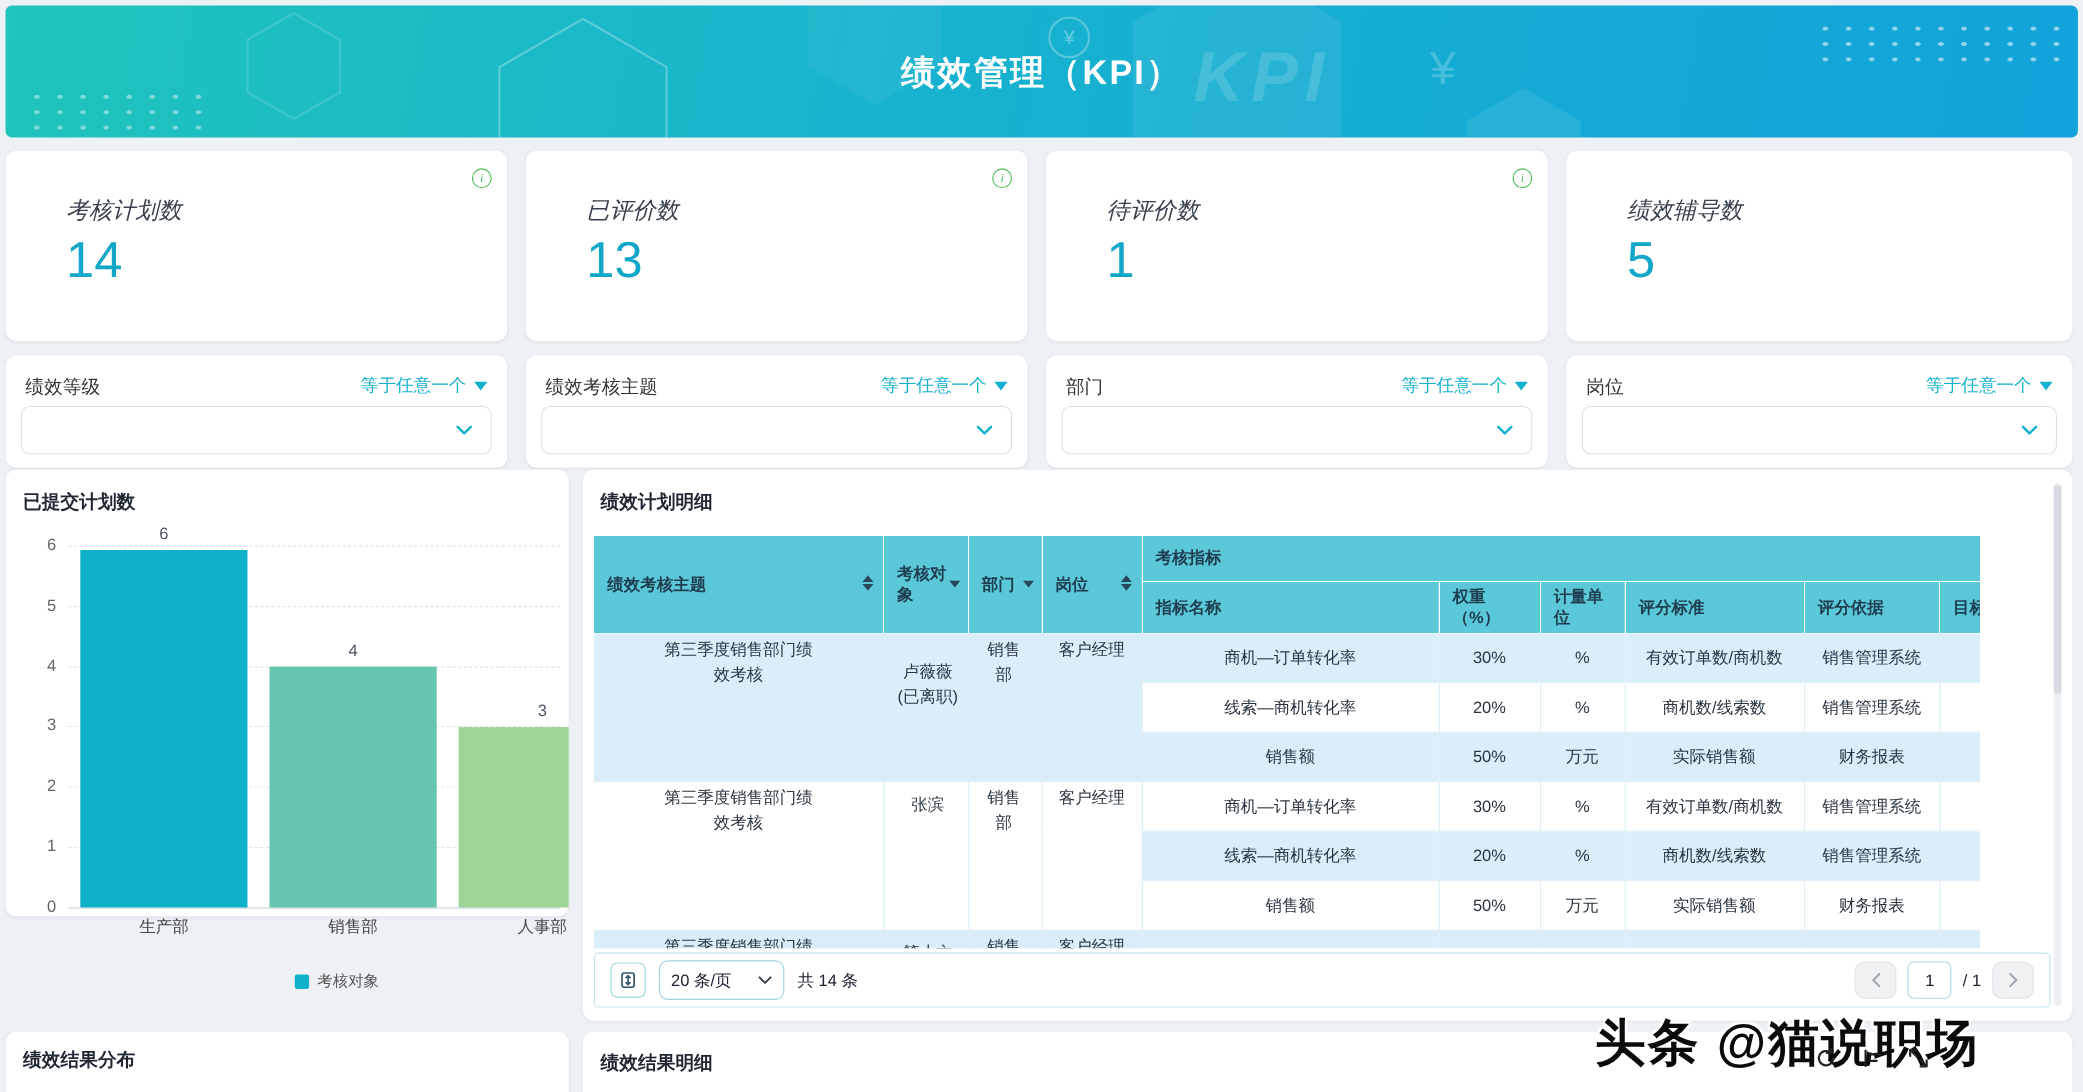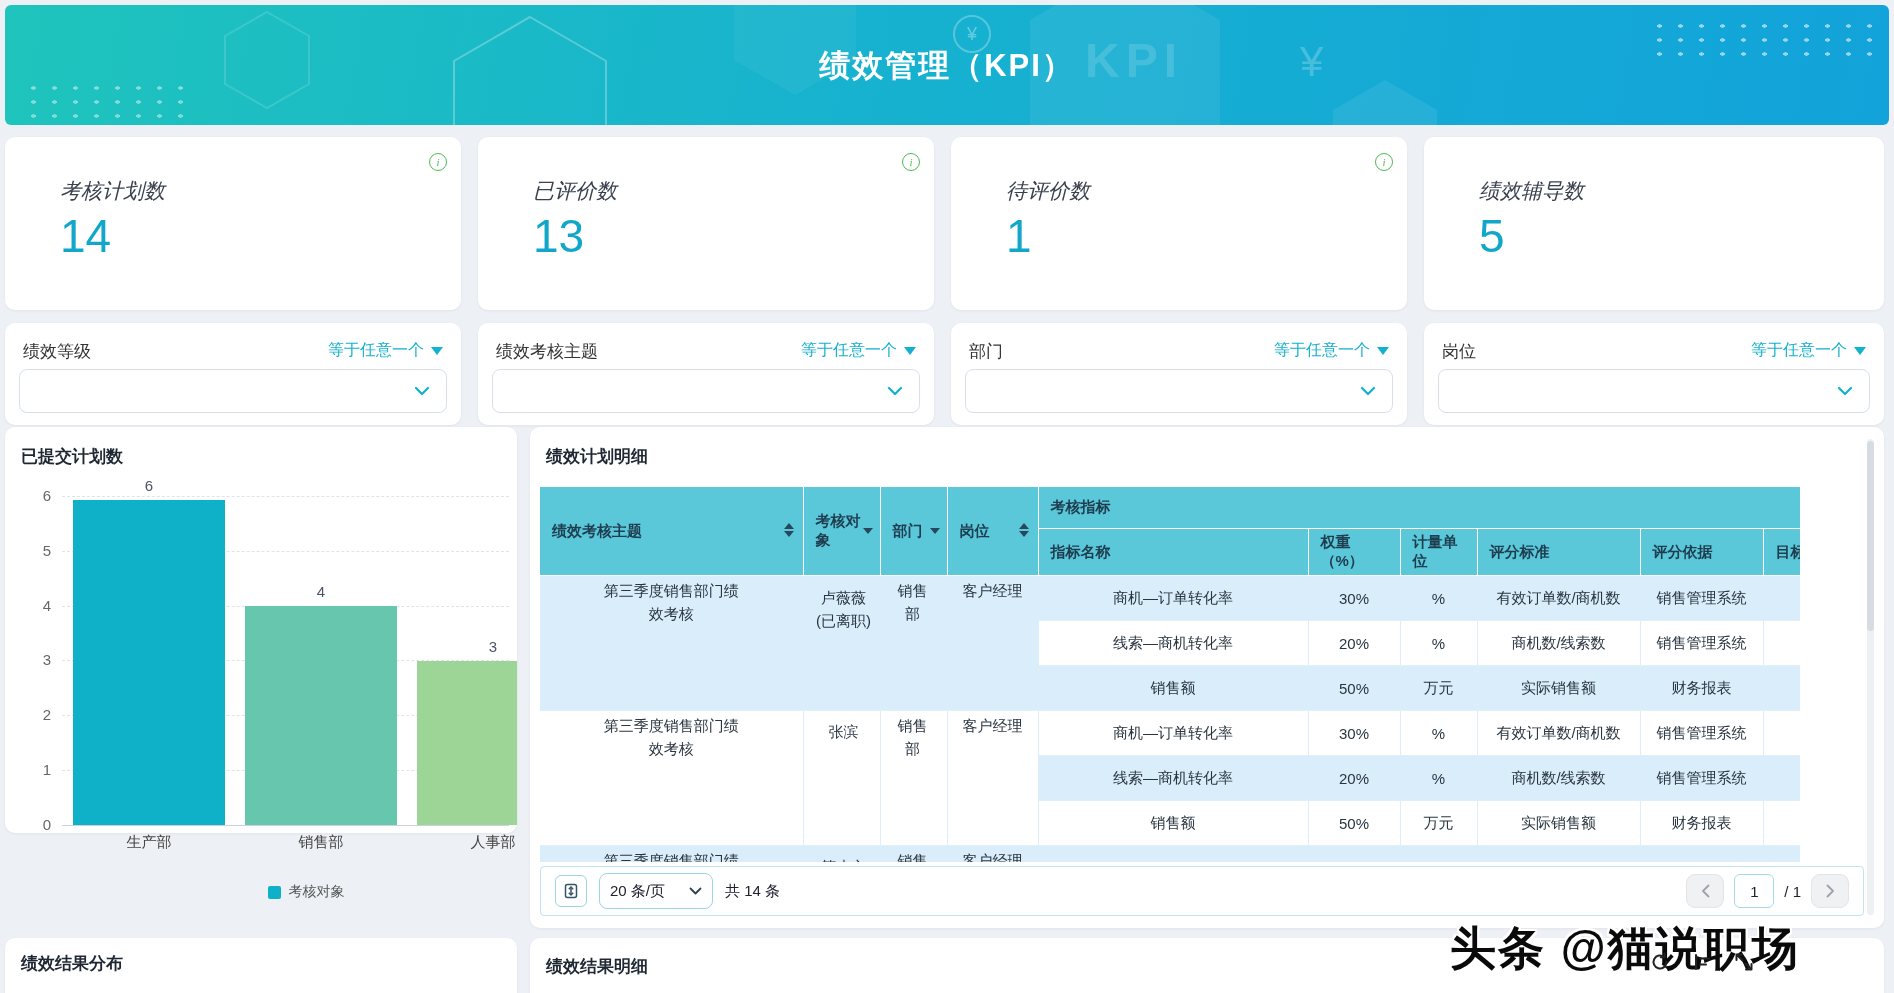--- a/index.html
+++ b/index.html
@@ -19,21 +19,21 @@
     background:linear-gradient(100deg,#1fc4bc 0%,#17b2cf 45%,#12a3da 100%);
     overflow:hidden;
   }
   .banner-title{
     position:absolute;left:0;top:40px;width:100%;text-align:center;
     color:#fff;font-size:31px;font-weight:bold;letter-spacing:2px;
   }
   .dots{position:absolute;background-image:radial-gradient(rgba(255,255,255,.55) 2.2px,transparent 2.8px);background-size:21px 14px;}
   .dots-left{left:18px;top:76px;width:172px;height:42px;opacity:.8;}
   .dots-right{right:14px;top:14px;width:226px;height:44px;}
-  .ghost-kpi{position:absolute;left:1080px;top:28px;font-size:48px;font-weight:bold;letter-spacing:6px;color:rgba(255,255,255,.15);}
+  .ghost-kpi{position:absolute;left:1080px;top:28px;font-size:64px;font-weight:bold;letter-spacing:6px;color:rgba(255,255,255,.15);font-style:italic;}
   .ghost-yen{position:absolute;left:1295px;top:33px;font-size:42px;color:rgba(255,255,255,.22);}
   .coin{position:absolute;left:948px;top:10px;width:34px;height:34px;border:2px solid rgba(255,255,255,.28);border-radius:50%;
         display:flex;align-items:center;justify-content:center;font-size:18px;color:rgba(255,255,255,.35);}
 
   
   .stat-card{top:137px;height:173px;width:456px;}
   .stat-label{position:absolute;left:55px;top:40px;font-size:21px;color:#39414f;font-style:italic;}
   .stat-value{position:absolute;left:55px;top:72px;font-size:46px;color:#12a7c9;}
   .info-icon{
     position:absolute;right:14px;top:16px;width:16px;height:16px;border:1px solid #4cbd52;border-radius:50%;
@@ -301,21 +301,21 @@
           <th>计量单位</th>
           <th>评分标准</th>
           <th>评分依据</th>
           <th>目标值</th>
         </tr>
       </thead>
       <tbody>
 
         <tr class="stripe-a">
           <td class="gcell stripe-a" rowspan="3"><span class="subject-inner">第三季度销售部门绩效考核</span></td>
-          <td class="gcell stripe-a" rowspan="3" style="padding:11px 6px 4px 10px;">卢薇薇(已离职)</td>
+          <td class="gcell stripe-a" rowspan="3" style="padding:24px 6px 4px 10px;">卢薇薇(已离职)</td>
           <td class="gcell stripe-a" rowspan="3" style="padding-left:10px;">销售部</td>
           <td class="gcell stripe-a" rowspan="3">客户经理</td>
           <td>商机—订单转化率</td>
           <td class="t-weight">30%</td>
           <td>%</td>
           <td>有效订单数/商机数</td>
           <td>销售管理系统</td>
           <td></td>
         </tr>
         <tr class="stripe-b">

